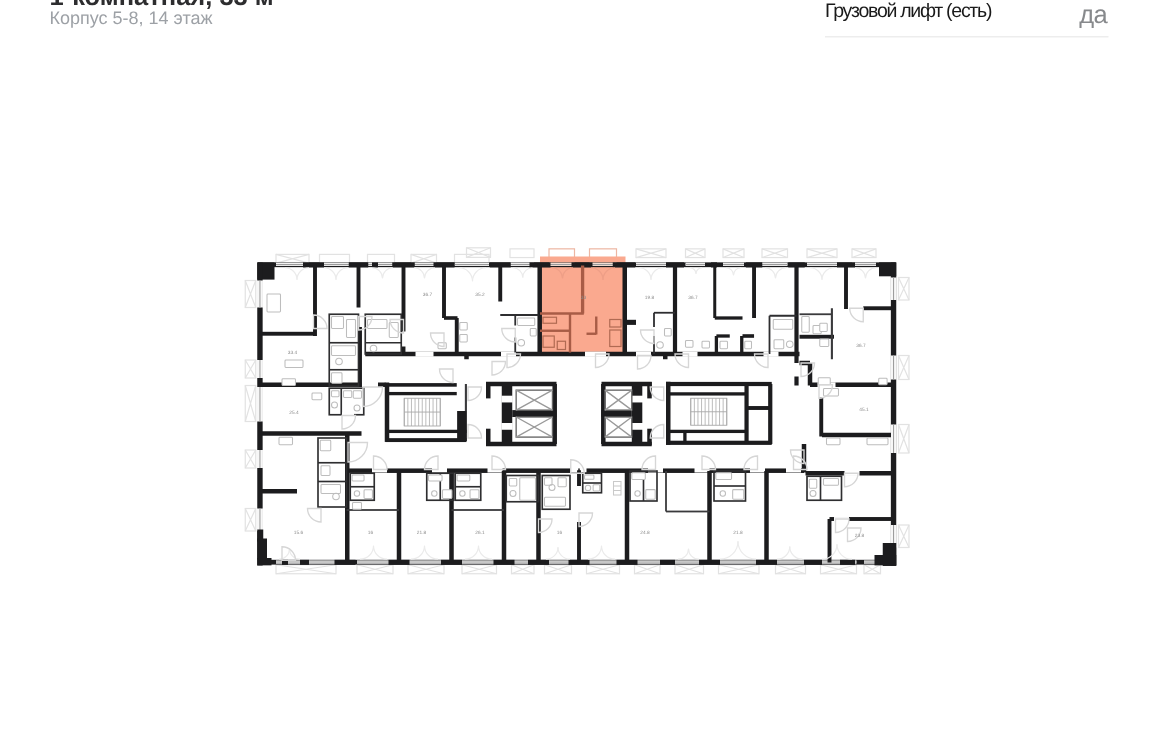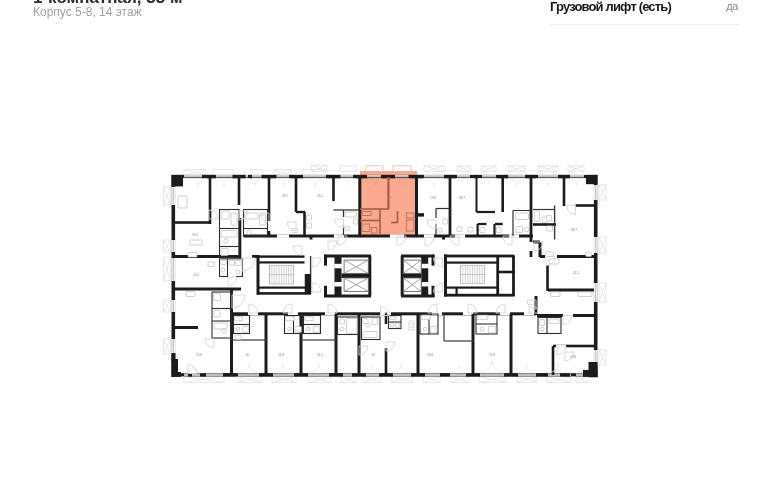--- a/index.html
+++ b/index.html
@@ -1,20 +1,20 @@
 <!DOCTYPE html>
 <html><head>
 <meta charset="utf-8">
 <style>
   html,body{margin:0;padding:0;background:#fff;width:770px;height:500px;overflow:hidden;}
   body{font-family:"Liberation Sans", sans-serif;position:relative;}
   .h1{position:absolute;left:33px;top:-11.6px;font-size:17px;font-weight:bold;color:#2d2d2f;}
   .h2{position:absolute;left:33px;top:5px;font-size:12px;color:#9da1a6;}
-  .r1{position:absolute;left:550px;top:-1px;font-size:13px;font-weight:bold;letter-spacing:-0.85px;color:#1a1a1a;}
-  .r2{position:absolute;right:32px;top:0px;font-size:11px;letter-spacing:-0.4px;color:#87898c;}
+  .r1{position:absolute;left:550px;top:-1px;font-size:13px;font-weight:normal;letter-spacing:-0.85px;color:#1a1a1a;}
+  .r2{position:absolute;right:32px;top:0px;font-size:17px;letter-spacing:-0.4px;color:#87898c;}
   .divider{position:absolute;left:550px;width:189px;top:23.5px;height:1px;background:#ededed;}
 </style>
 </head>
 <body>
 
 <div class="h1">1-комнатная, 33 м²</div>
 
 <div class="h2">Корпус 5-8, 14 этаж</div>
 
 <div class="r1">Грузовой лифт (есть)</div>

